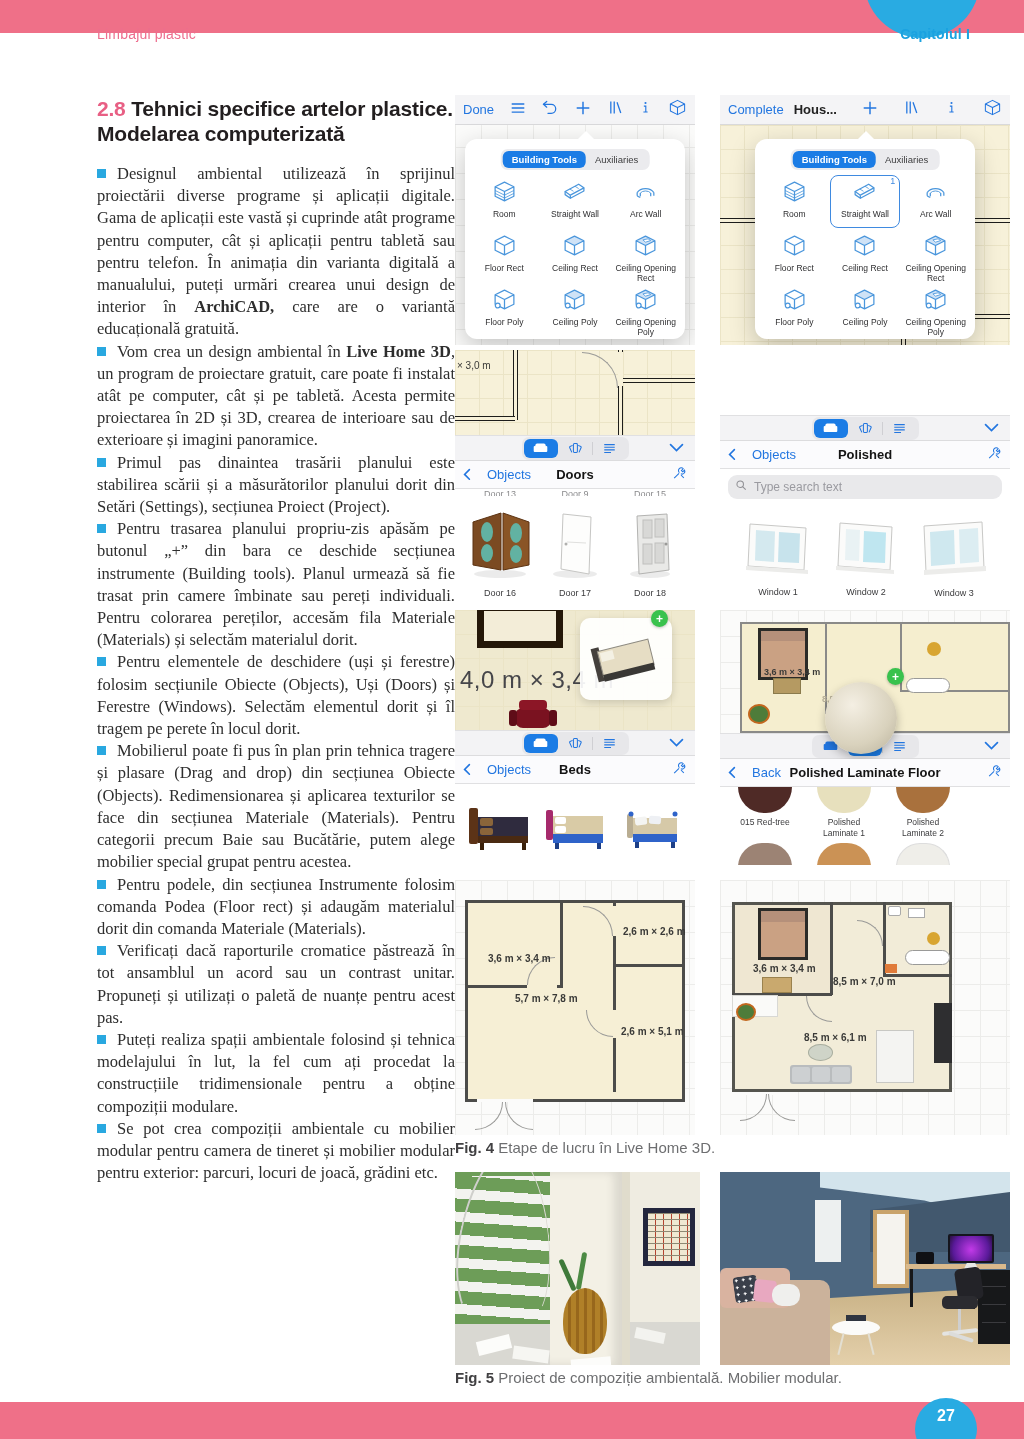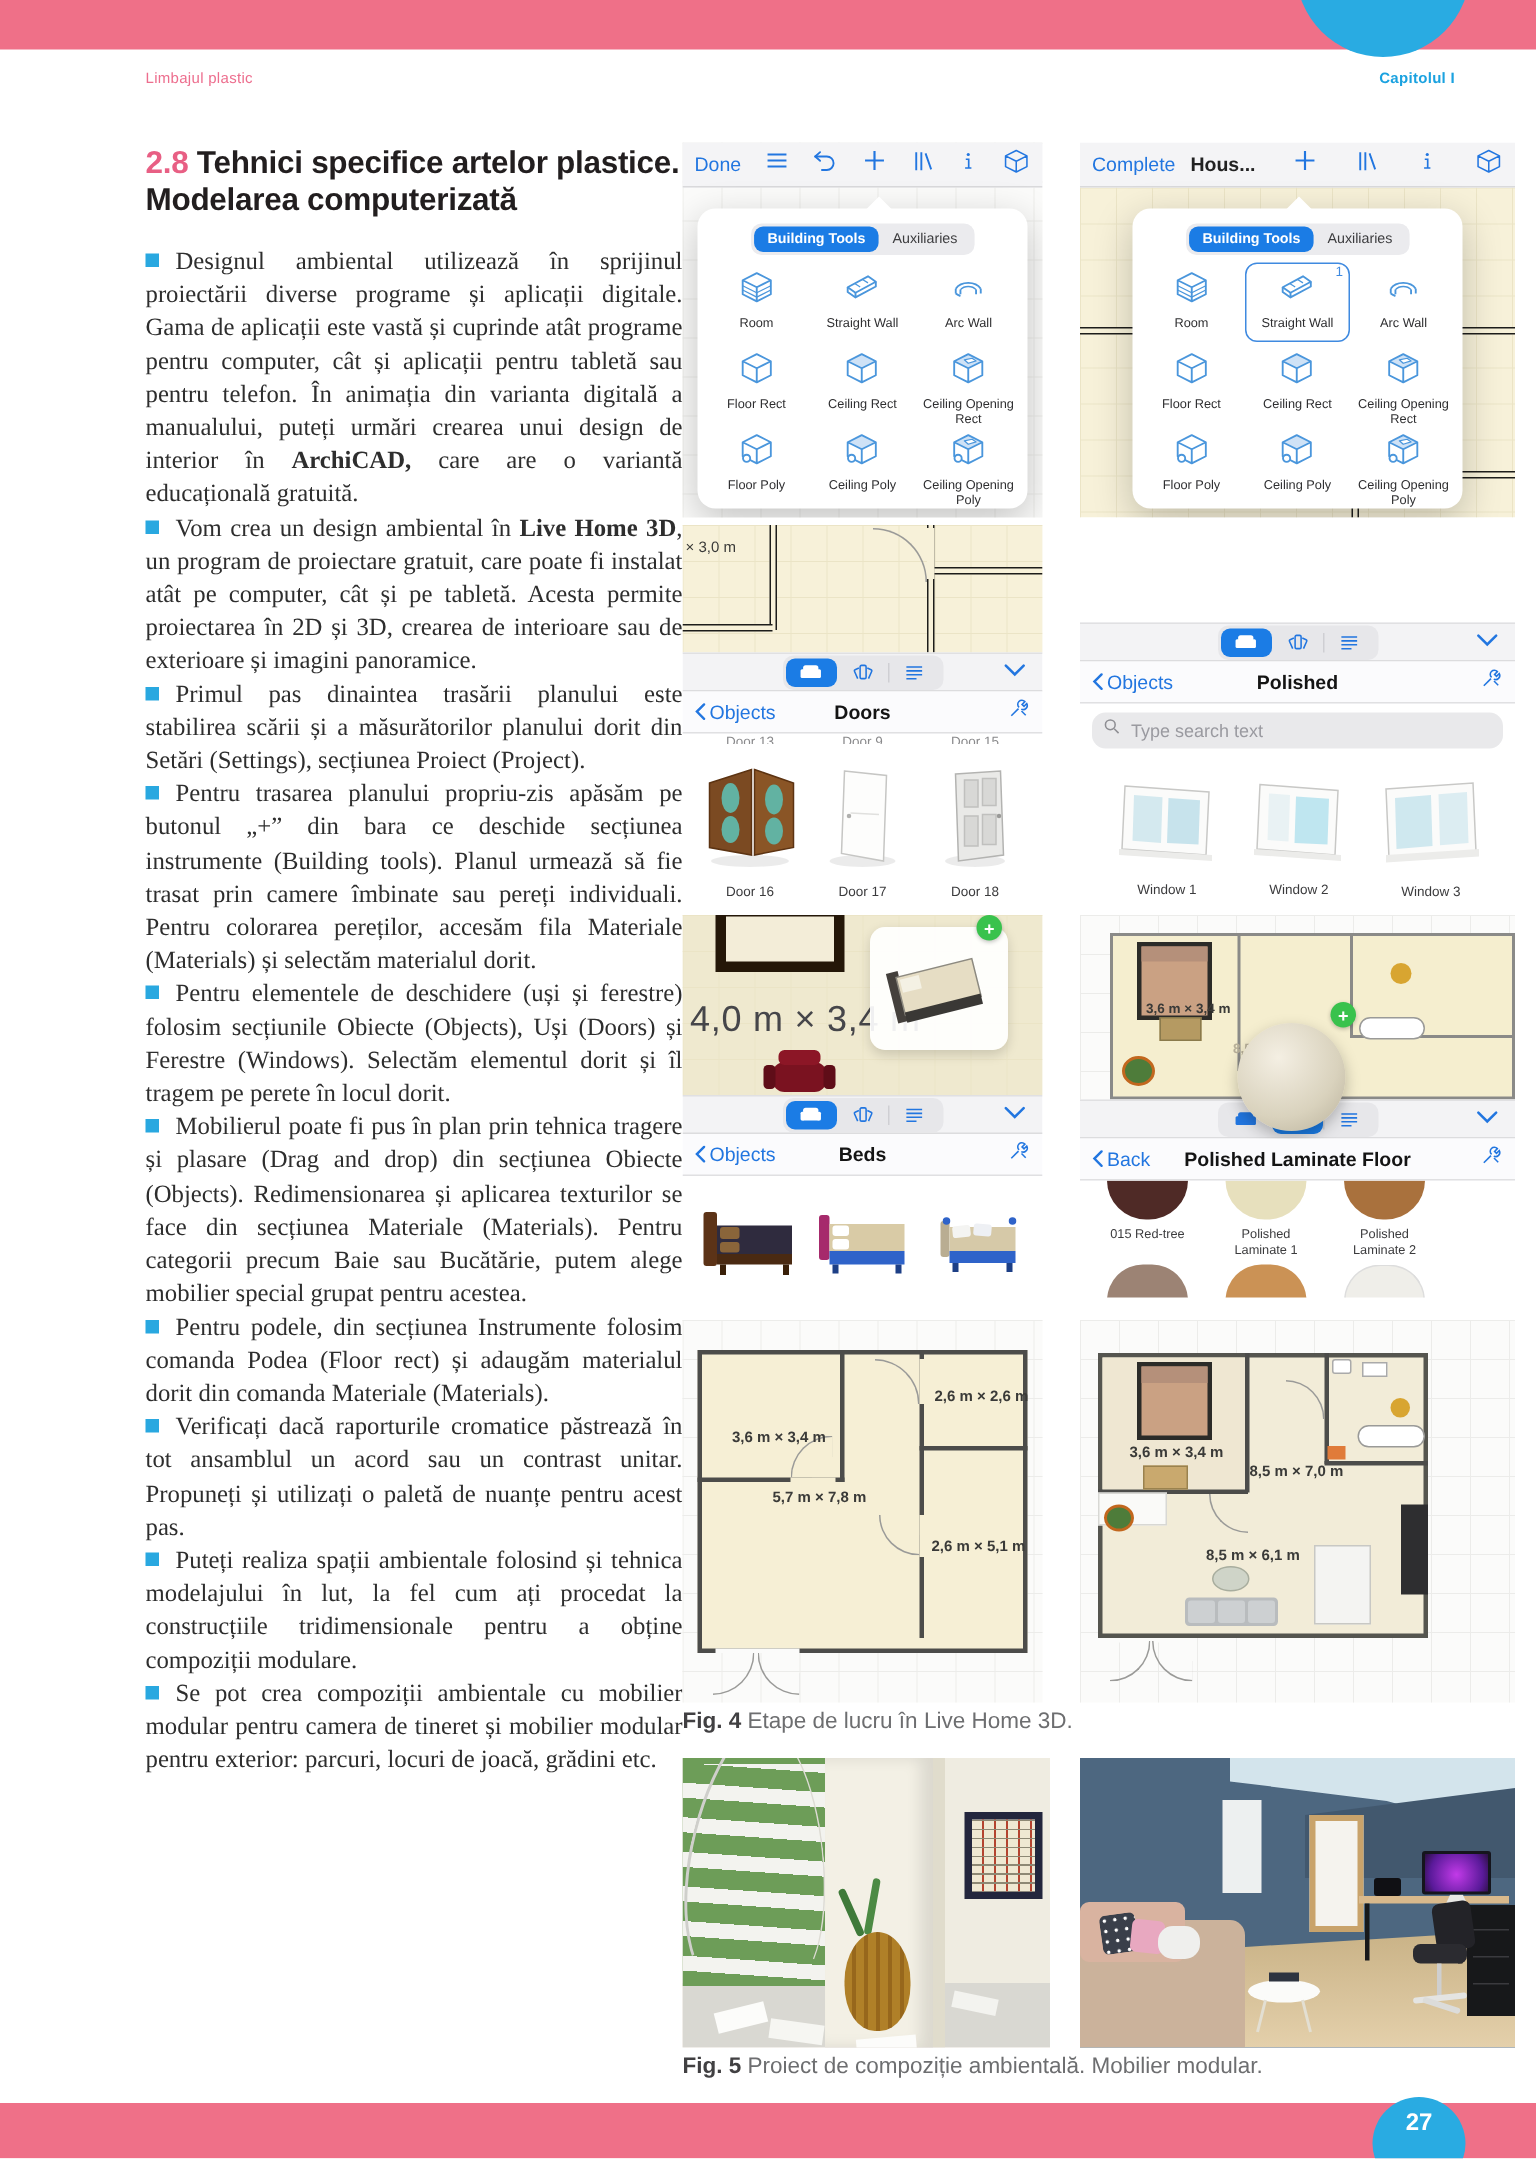--- a/index.html
+++ b/index.html
@@ -5,21 +5,21 @@
   html,body{margin:0;padding:0;background:#fff}
   *{box-sizing:border-box}
   .page{position:relative;width:1024px;height:1439px;background:#fff;overflow:hidden;font-family:"Liberation Sans",sans-serif}
   .abs{position:absolute}
 
   
   .band{position:absolute;left:0;width:1024px;background:#ef7088}
   .band.top{top:0;height:33px}
   .band.bottom{top:1402px;height:37px}
   .corner-circle{position:absolute;background:#29abe2;border-radius:50%}
-  .hdr{position:absolute;top:47px;font-size:10px;letter-spacing:.2px}
+  .hdr{position:absolute;top:26px;font-size:14px;letter-spacing:.2px}
   .hdr.left{left:97px;color:#ed6e8e;font-weight:500}
   .hdr.right{left:860px;width:110px;text-align:right;color:#1ba2e0;font-weight:700}
   .pagenum{position:absolute;left:915px;top:1398px;width:62px;height:62px;border-radius:50%;background:#29abe2;color:#fff;font-weight:700;font-size:16px;display:flex;justify-content:center;padding-top:9px}
 
   
   .article{position:absolute;left:97px;top:96px;width:358px}
   .sec-title{font-size:21px;line-height:25px;font-weight:700;color:#221e1f;letter-spacing:-.2px;margin-bottom:17px}
   .sec-num{color:#e85f84}
   .body-text{font-family:"Liberation Serif",serif;font-size:16.5px;line-height:22.2px;color:#2e2e2e;text-align:justify}
   .para{margin:0}
@@ -48,21 +48,21 @@
   .tool-cell.sel{border-color:#3f8ae0}
   .badge1{position:absolute;top:0;right:4px;color:#3f8ae0;font-size:9px}
   .tool-label{font-size:8.5px;color:#2e2e30;text-align:center;line-height:1.12;margin-top:2px}
   .ctrlbar{position:absolute;left:0;right:0;background:#f3f3f5;border-top:1px solid #e0e0e2;border-bottom:1px solid #dcdcde;display:flex;align-items:center;height:26px}
   .seg{background:#e7e7ea;border-radius:7px;display:flex;align-items:center;padding:2px;margin:0 auto}
   .sbtn{width:34px;height:19px;border-radius:6px;display:flex;align-items:center;justify-content:center;color:#2276e0}
   .sbtn.on{background:#1b7ce5;color:#fff}
   .seg .div{width:1px;height:13px;background:#cfcfd3}
   .chev{position:absolute;right:10px;color:#2276e0}
   .phead{position:absolute;left:0;right:0;background:#fbfbfd;border-bottom:1px solid #e0e0e2;display:flex;align-items:center;height:28px;padding:0 8px}
-  .back{display:flex;align-items:center;gap:2px;color:#2276e0;font-size:13px}
+  .back{display:flex;align-items:center;gap:16px;color:#2276e0;font-size:13px}
   .ptitle{position:absolute;left:0;right:0;text-align:center;font-size:13px;font-weight:700;color:#141414}
   .wrench{margin-left:auto;color:#2276e0;z-index:2}
   .itemlabel{font-size:9px;color:#3b3b3d;text-align:center}
   .searchbar{position:absolute;left:8px;right:8px;height:24px;background:#e9e9eb;border-radius:9px;display:flex;align-items:center;padding:0 7px;color:#8e8e93}
   .searchbar input{border:none;background:transparent;outline:none;font-size:12px;color:#555;width:100%;margin-left:4px;font-family:"Liberation Sans",sans-serif}
   .searchbar input::placeholder{color:#9a9aa0}
 
   
   .hw{position:absolute;height:5px;background:#f7f1d9;border-top:1.6px solid #1d1d1b;border-bottom:1.6px solid #1d1d1b}
   .vw{position:absolute;width:5px;background:#f7f1d9;border-left:1.6px solid #1d1d1b;border-right:1.6px solid #1d1d1b}

